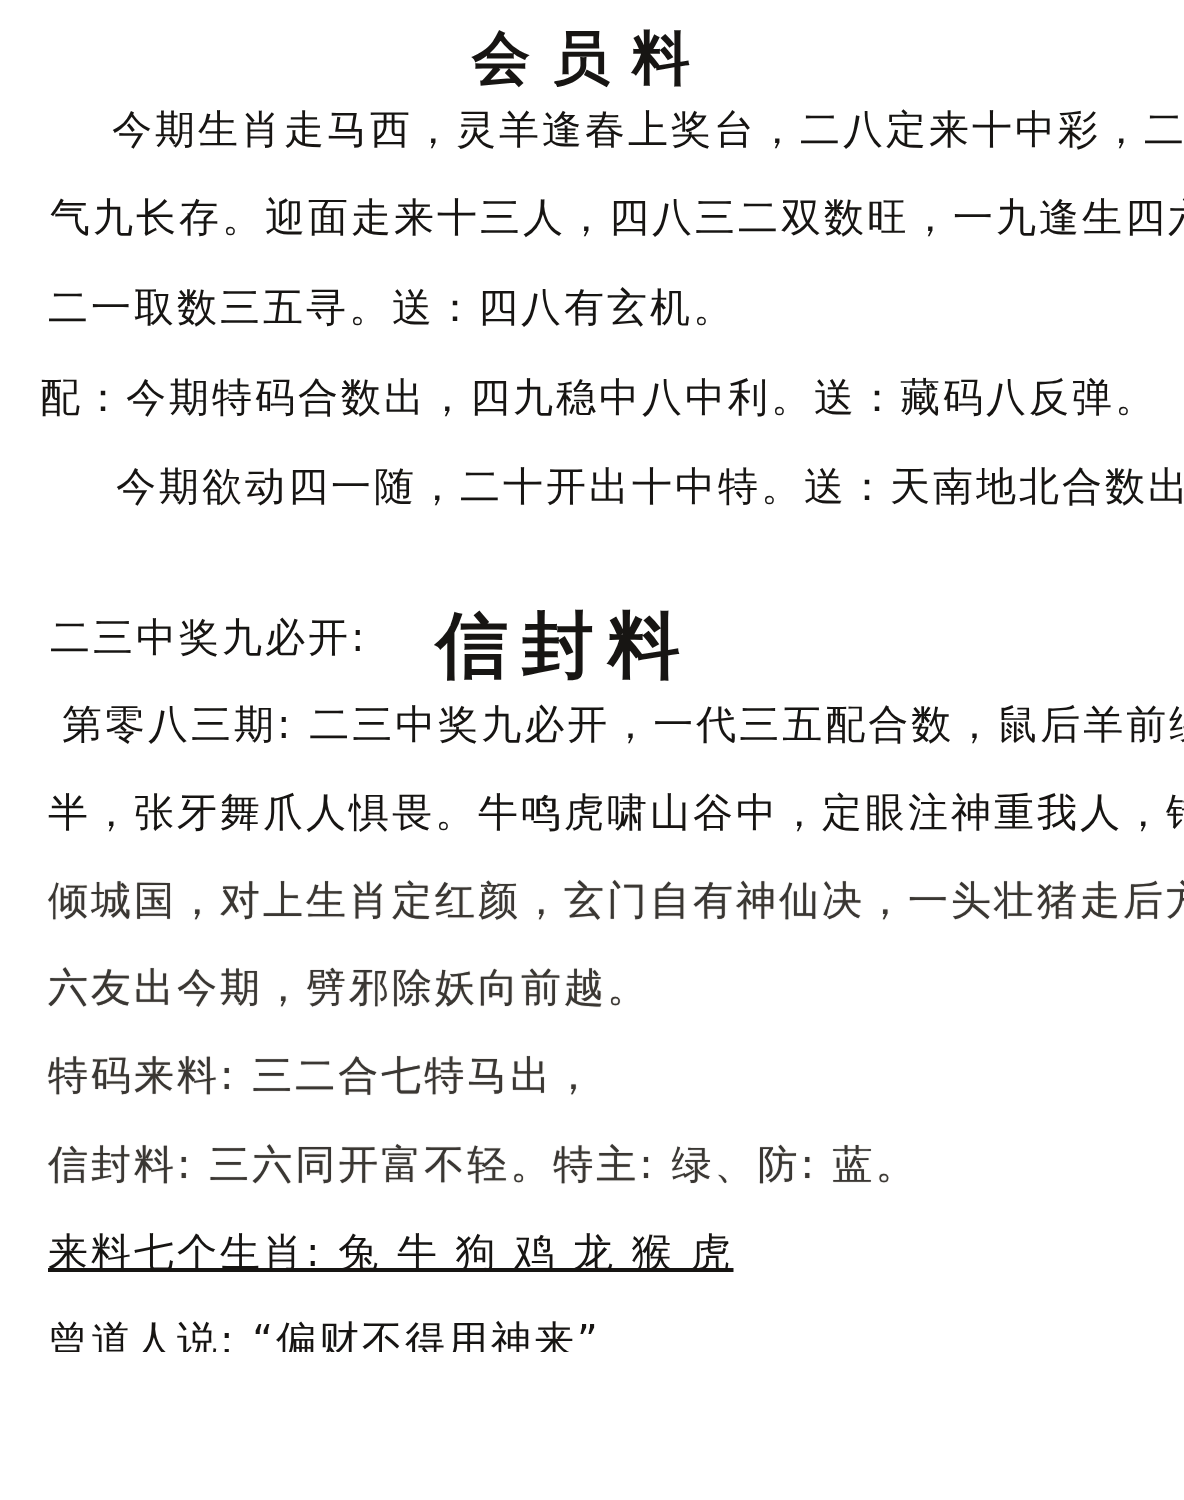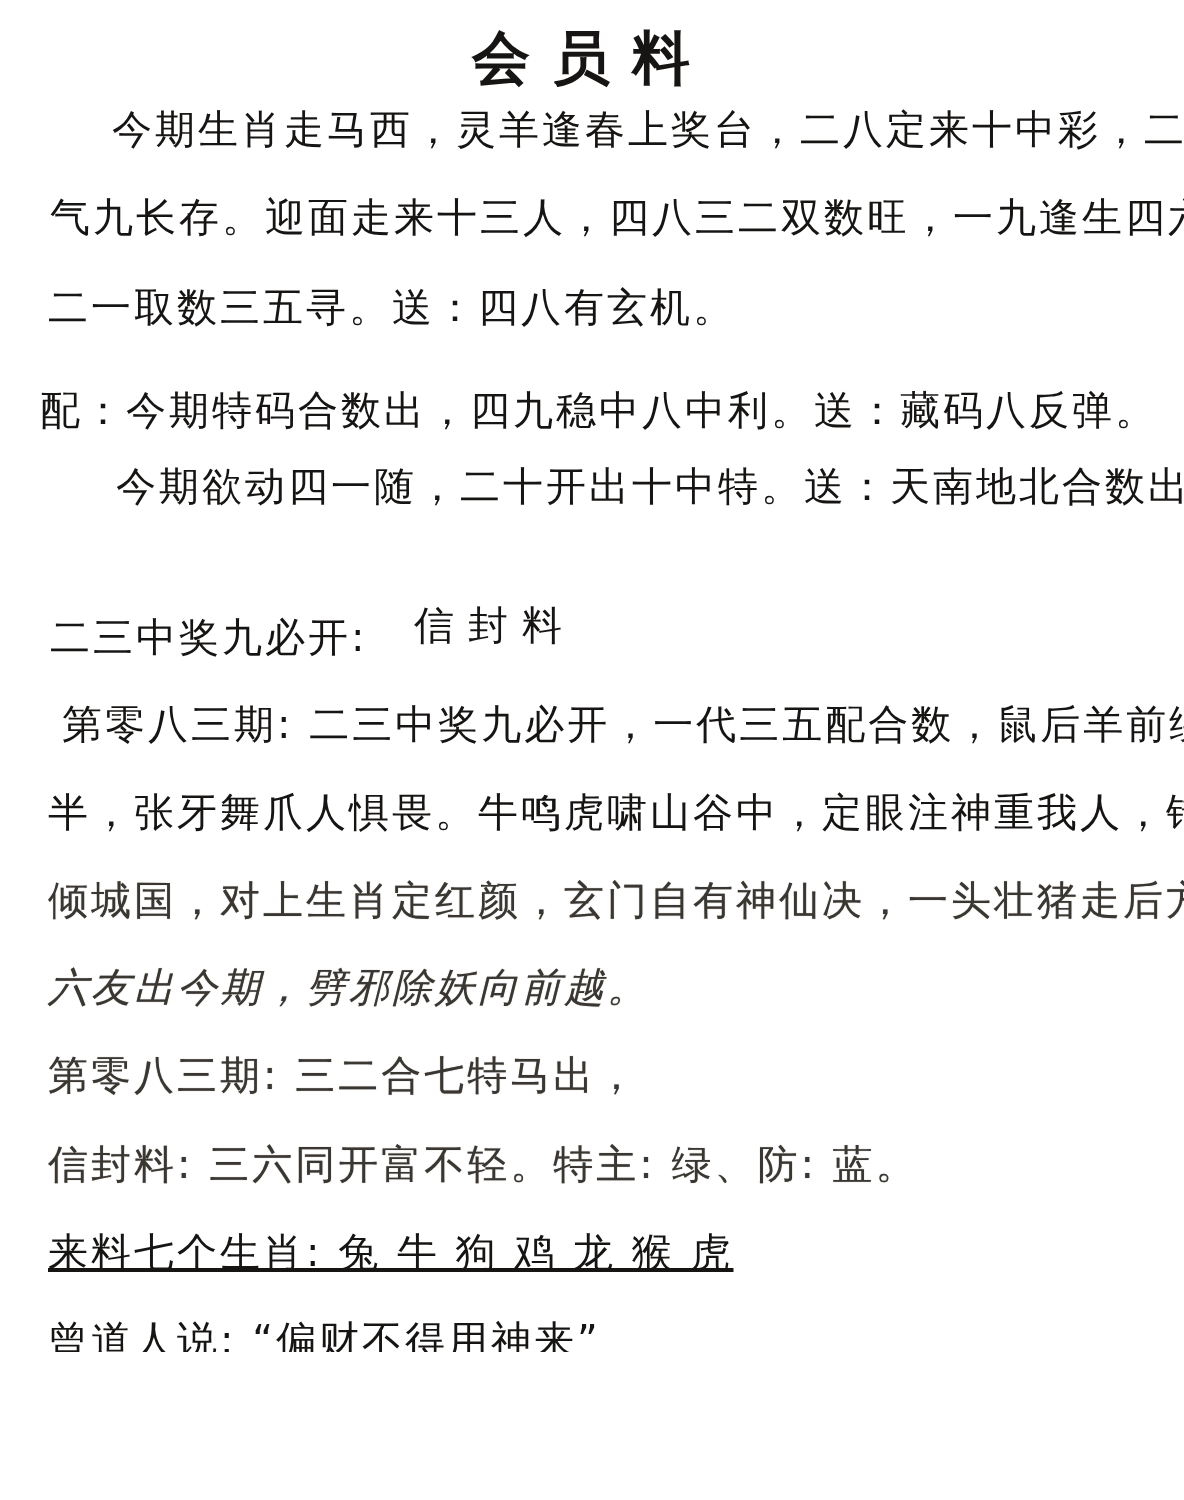--- a/index.html
+++ b/index.html
@@ -30,41 +30,41 @@
     position: absolute;
     font-size: 40px;
     letter-spacing: 3px;
     white-space: nowrap;
     line-height: 1.2;
   }
   
   .m0 { top: 105px; left: 112px; }
   .m1 { top: 193px; left: 50px;  }
   .m2 { top: 283px; left: 48px;  }
-  .m3 { top: 386px; left: 40px;  }
+  .m3 { top: 373px; left: 40px;  }
   .m4 { top: 462px; left: 116px; }
   .m5 { top: 545px; left: 118px; }
   
   .faint  { color: #3a3733; text-shadow: 0 0 1px #8a8680; }
   
   .letter-label { top: 613px; left: 50px; }
   .letter-title {
     position: absolute;
     top: 598px;
-    left: 414px;
-    font-size: 40px;
-    font-weight: 400;
+    left: 436px;
+    font-size: 72px;
+    font-weight: 700;
     letter-spacing: 14px;
     white-space: nowrap;
   }
   
   .t0 { top: 700px; left: 62px; }
   .t1 { top: 788px; left: 48px; }
   .t2 { top: 876px; left: 48px; }
-  .t3 { top: 963px; left: 48px; font-style: italic; }
+  .t3 { top: 963px; left: 48px; }
   .t4 { top: 1051px; left: 48px; }
   .t5 { top: 1140px; left: 48px; }
   .t6 { top: 1228px; left: 48px; text-decoration: underline; }
   .t7 { top: 1316px; left: 48px; }
   
   .footer-black {
     position: absolute;
     top: 1402px;
     left: 390px;
     font-size: 78px;
@@ -100,21 +100,21 @@
   <div class="line m3">配：今期特码合数出，四九稳中八中利。送：藏码八反弹。</div>
   <div class="line m4">今期欲动四一随，二十开出十中特。送：天南地北合数出</div>
 
   <div class="line letter-label">二三中奖九必开:</div>
   <div class="letter-title">信封料</div>
 
   <div class="line t0">第零八三期: 二三中奖九必开，一代三五配合数，鼠后羊前绕圈</div>
   <div class="line t1">半，张牙舞爪人惧畏。牛鸣虎啸山谷中，定眼注神重我人，错时一点</div>
   <div class="line t2 faint">倾城国，对上生肖定红颜，玄门自有神仙决，一头壮猪走后方，四亲</div>
   <div class="line t3 faint">六友出今期，劈邪除妖向前越。</div>
-  <div class="line t4 faint">第零八三期: 三二合七特马出，</div>
+  <div class="line t4 faint">特码来料: 三二合七特马出，</div>
   <div class="line t5 faint">信封料: 三六同开富不轻。特主: 绿、防: 蓝。</div>
   <div class="line t6">来料七个生肖: 兔 牛 狗 鸡 龙 猴 虎</div>
   <div class="line t7">曾道人说: “偏财不得用神来”</div>
 
   <div class="footer-black">明码三大</div>
   <div class="watermark-red" style="color: rgb(241, 91, 67);">第一彩 87818.CC</div>
 
 </div>
 
 </body></html>

